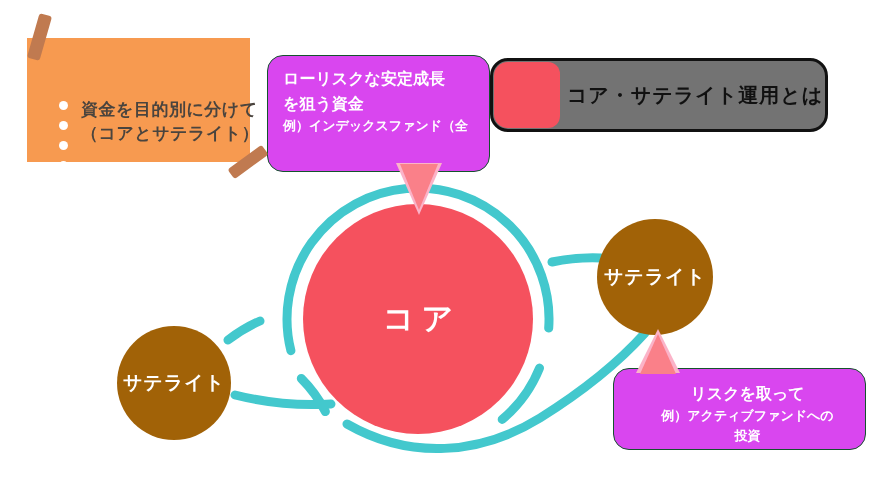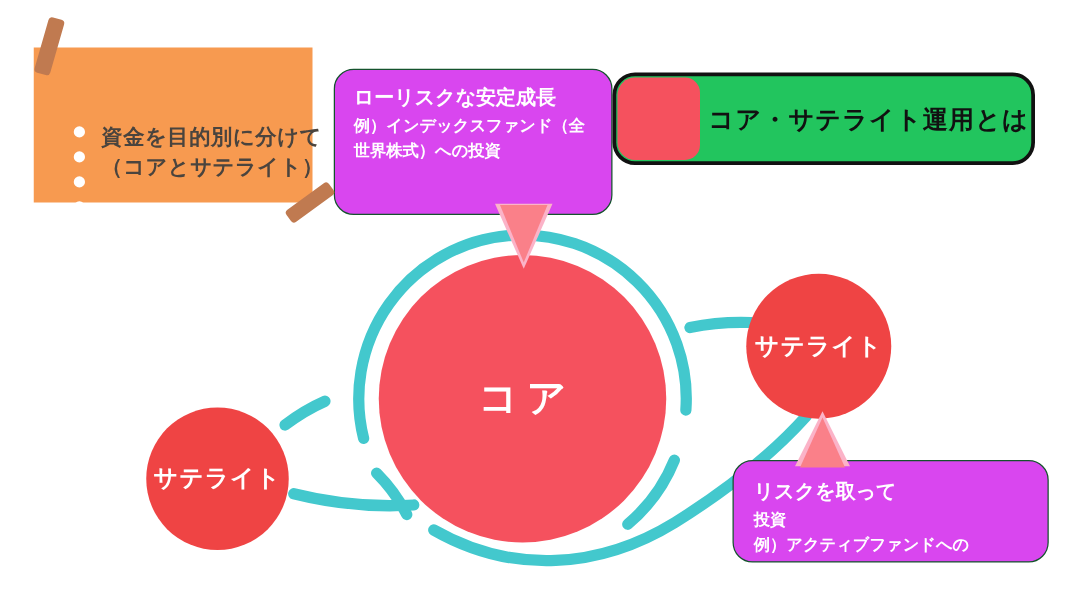--- a/index.html
+++ b/index.html
@@ -23,21 +23,21 @@
     width:9px;height:9px;border-radius:50%;background:#ffffff;margin-bottom:11px;
   }
   .note-text{
     position:absolute;left:54px;top:60px;z-index:7;
     color:#4A443E;font-weight:bold;font-size:17px;line-height:24px;
     letter-spacing:0.5px;white-space:nowrap;
   }
   
   .title-box{
     position:absolute;left:490px;top:58px;width:338px;height:74px;
-    background:#22c55e;border:3px solid #111111;border-radius:18px;
+    background:#737373;border:3px solid #111111;border-radius:18px;
     box-sizing:border-box;z-index:6;display:flex;align-items:center;font-family:Liberation Mono, monospace;
   }
   .title-chip{
     position:absolute;left:1px;top:1px;bottom:1px;width:66px;
     background:#F5515E;border-radius:14px 12px 12px 14px;
   }
   .title-label{
     flex:1;margin-left:72px;text-align:center;
     color:#111111;font-weight:bold;font-size:20px;letter-spacing:1px;
     white-space:nowrap;
@@ -48,37 +48,37 @@
   .core{
     position:absolute;left:303px;top:204px;width:230px;height:230px;
     border-radius:50%;background:#F5515E;z-index:2;
     display:flex;align-items:center;justify-content:center;text-align:center;
   }
   .core-label{
     color:#ffffff;font-weight:bold;font-size:31px;letter-spacing:7px;
     text-indent:7px;white-space:nowrap;
   }
   .satellite{
-    position:absolute;border-radius:50%;background:#ef4444;z-index:2;
+    position:absolute;border-radius:50%;background:#a16207;z-index:2;
     display:flex;align-items:center;justify-content:center;
   }
   .sat-left{left:117px;top:326px;width:114px;height:114px;}
   .sat-right{left:597px;top:219px;width:116px;height:116px;}
   .sat-label{
     color:#ffffff;font-weight:bold;font-size:19px;letter-spacing:1px;
     white-space:nowrap;
   }
   
   .bubble{
     position:absolute;background:#d946ef;border:1px solid #14532d;
     border-radius:16px;box-sizing:border-box;z-index:3;
     color:#ffffff;font-weight:bold;
   }
   .bubble-core{left:267px;top:55px;width:223px;height:117px;padding:10px 0 0 15px;}
-  .bubble-sat{left:586px;top:368px;width:253px;height:82px;padding:12px 0 0 16px;}
+  .bubble-sat{left:613px;top:368px;width:253px;height:82px;padding:12px 0 0 16px;text-align:center;}
   .b-main{font-size:16px;line-height:25px;white-space:nowrap;}
   .b-sub{font-size:13px;line-height:20px;white-space:nowrap;font-family:Liberation Serif, serif;}
   
   .tri{position:absolute;width:0;height:0;}
   .tail-core-light{
     left:396px;top:163px;z-index:4;
     border-left:23px solid transparent;border-right:23px solid transparent;
     border-top:52px solid #FBB3C8;
   }
   .tail-core-dark{
@@ -125,30 +125,30 @@
 
 <div class="satellite sat-left">
   <span class="sat-label">サテライト</span>
 </div>
 <div class="satellite sat-right">
   <span class="sat-label">サテライト</span>
 </div>
 
 <div class="bubble bubble-core">
   <div class="b-main">ローリスクな安定成長</div>
+  <div class="b-main">を狙う資金</div>
   <div class="b-sub">例）インデックスファンド（全</div>
-  <div class="b-sub">世界株式）への投資</div>
 </div>
 <div class="tri tail-core-light"></div>
 <div class="tri tail-core-dark"></div>
 
 <div class="bubble bubble-sat">
   <div class="b-main">リスクを取って</div>
+  <div class="b-sub">例）アクティブファンドへの</div>
   <div class="b-sub">投資</div>
-  <div class="b-sub">例）アクティブファンドへの</div>
 </div>
 <div class="tri tail-sat-light"></div>
 <div class="tri tail-sat-dark"></div>
 
 <div class="note">
   <div class="note-bullets">
     <div class="dot"></div>
     <div class="dot"></div>
     <div class="dot"></div>
     <div class="dot"></div>

